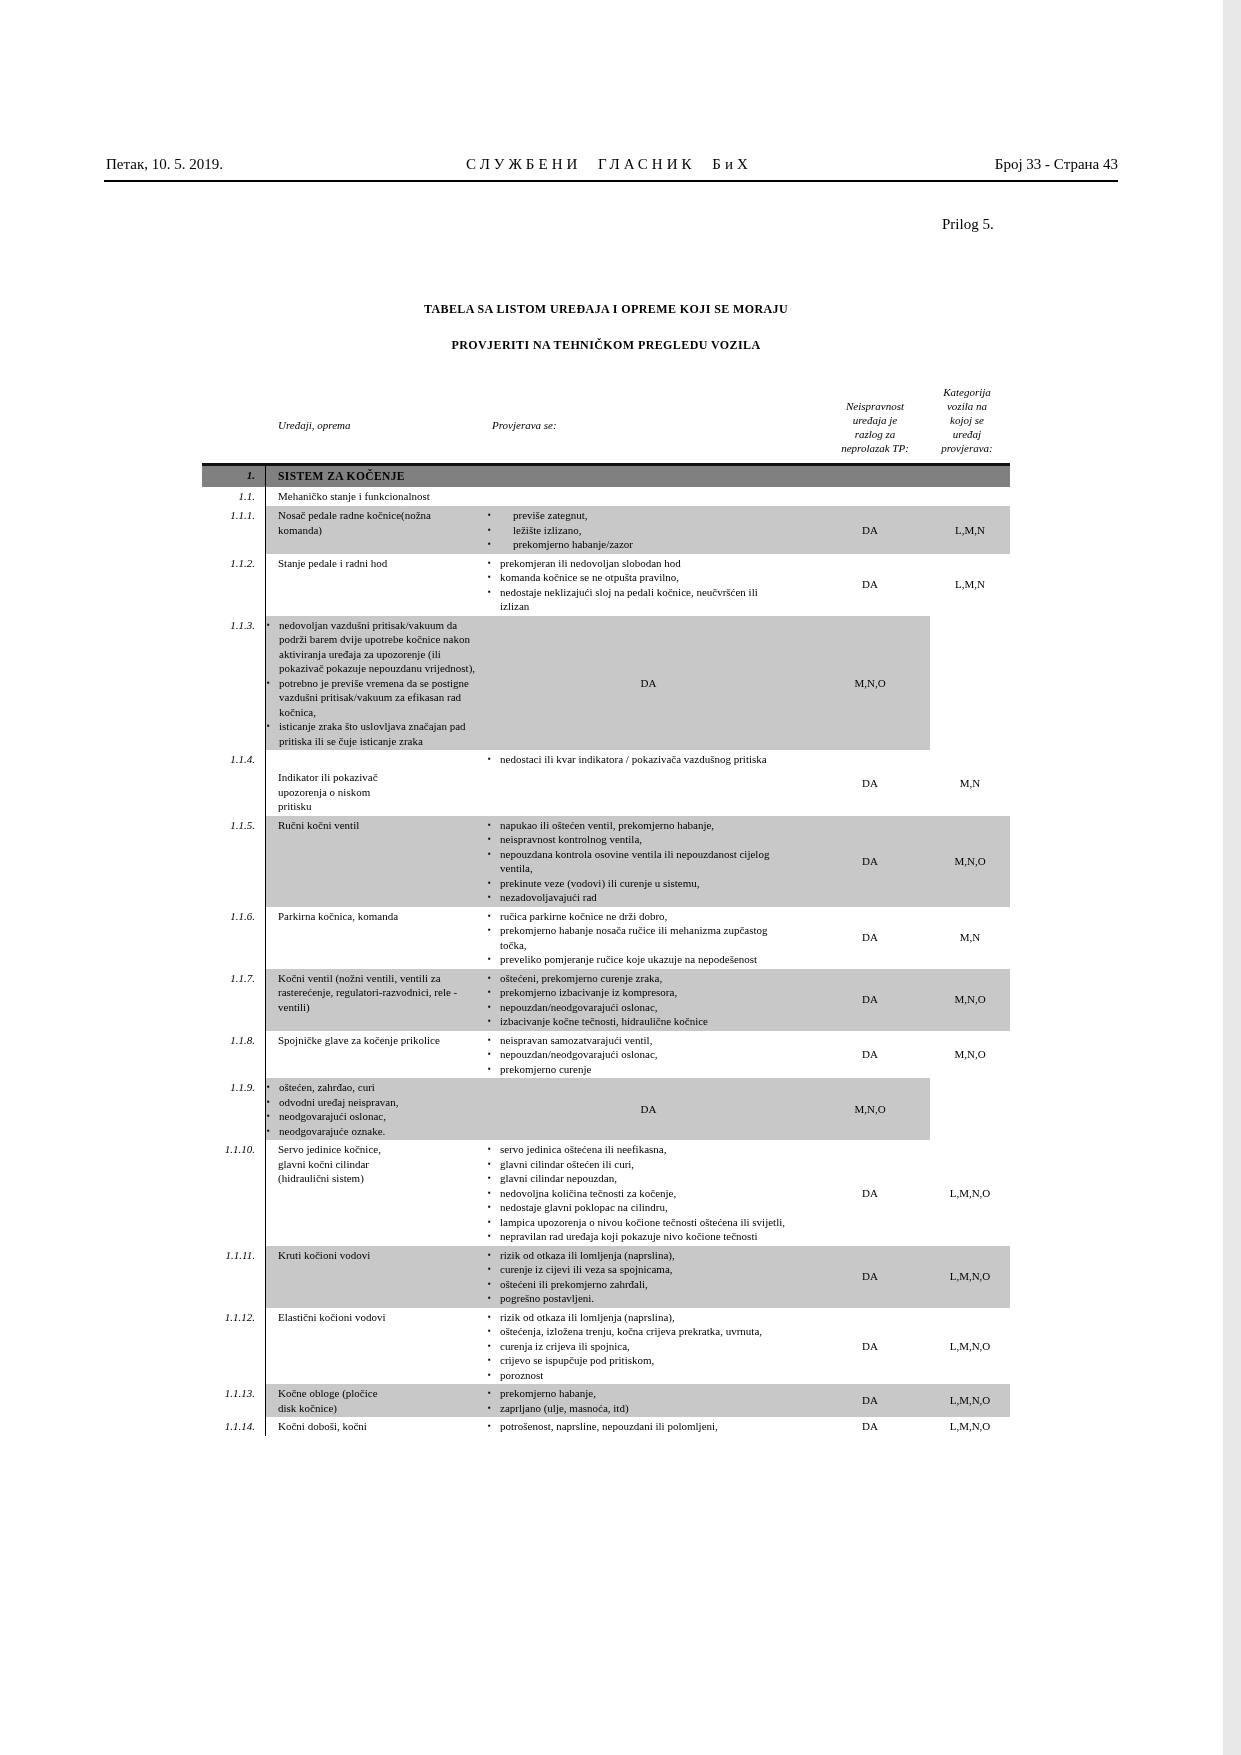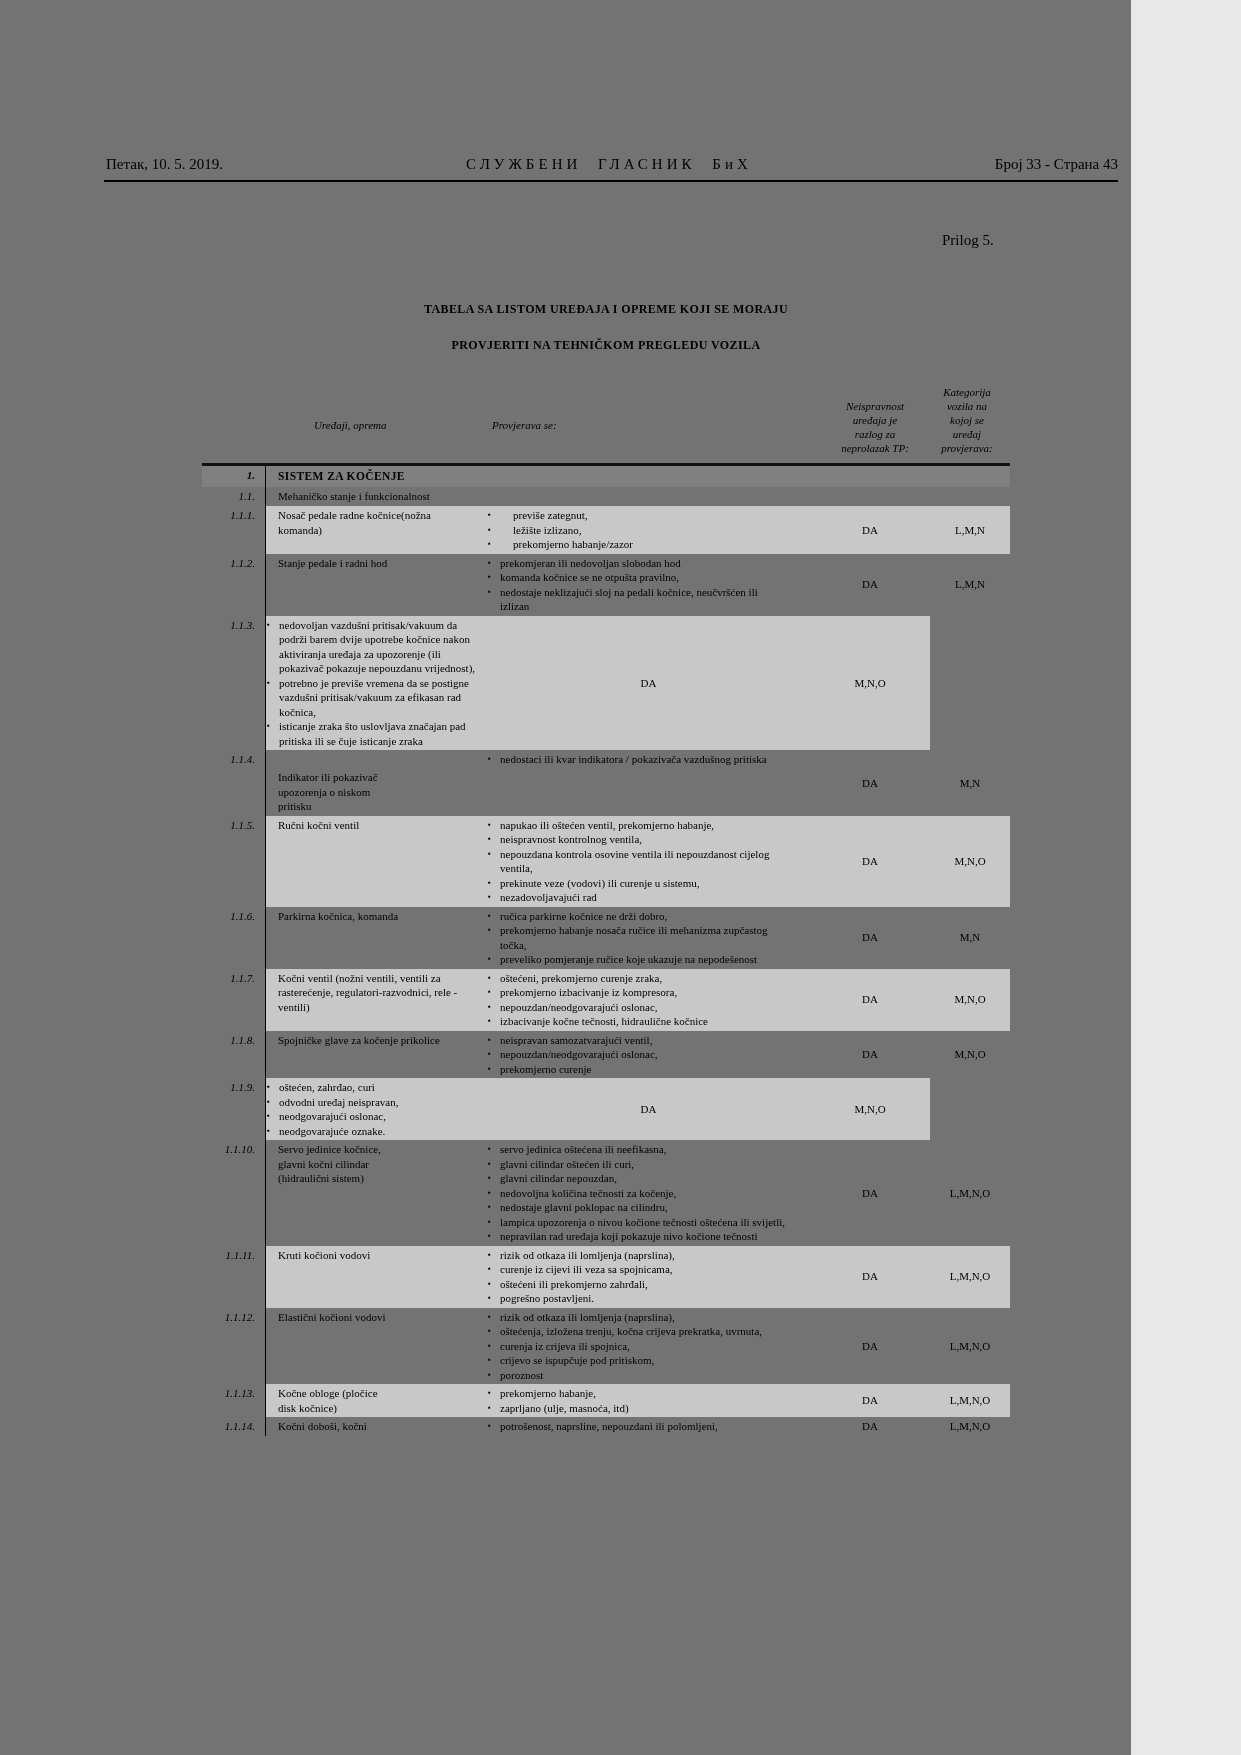--- a/index.html
+++ b/index.html
@@ -1,48 +1,48 @@
 <!DOCTYPE html>
 <html><head>
 <meta charset="utf-8">
 <style>
   html,body{margin:0;padding:0;background:#e8e8e8;}
   .page{
     position:relative;
-    width:1131px;height:1755px;
-    background:#737373;
+    width:1223px;height:1755px;
+    background:#ffffff;
     font-family:"Liberation Serif","DejaVu Serif",serif;
     color:#000;
     overflow:hidden;
   }
   
   .running-head{
     position:absolute;left:106px;top:156px;width:1012px;
     display:flex;justify-content:space-between;align-items:baseline;
     font-size:15px;
   }
   .running-head .gazette{letter-spacing:4px;word-spacing:9px;}
   .head-rule{
     position:absolute;left:104px;top:180px;width:1014px;height:0;
     border-top:2px solid #000;
   }
   .annex{
-    position:absolute;left:942px;top:232px;font-size:15px;
+    position:absolute;left:942px;top:216px;font-size:15px;
   }
   
   .table-title{
     position:absolute;left:202px;top:302px;width:808px;
     text-align:center;font-weight:bold;font-size:12px;letter-spacing:.4px;
   }
   .table-title .line2{margin-top:21px;}
   
   .col-head{
     position:absolute;font-style:italic;font-size:11px;line-height:14px;
   }
-  .col-head.device-h{left:278px;top:418px;margin-left:36px;}
+  .col-head.device-h{left:278px;top:418px;}
   .col-head.checks-h{left:492px;top:418px;}
   .col-head.fail-h{left:812px;top:399px;width:126px;text-align:center;white-space:pre-line;}
   .col-head.cat-h{left:917px;top:385px;width:100px;text-align:center;white-space:pre-line;}
   
   .insp-table{
     position:absolute;left:202px;top:463px;width:808px;
     border-top:3px solid #111;
     font-size:11px;line-height:14.5px;
   }
   .row{

